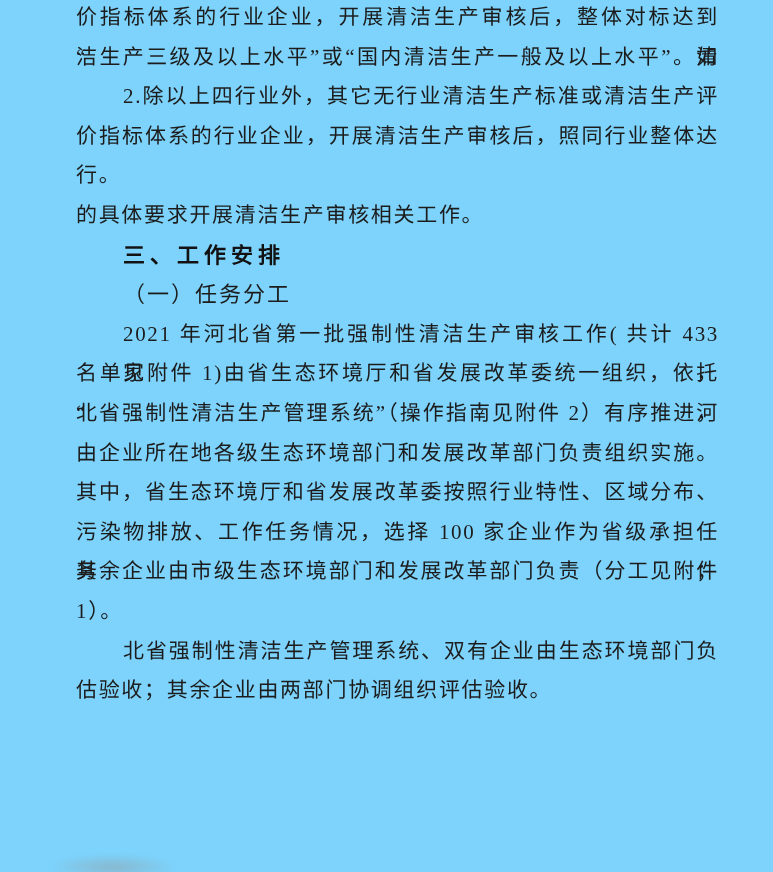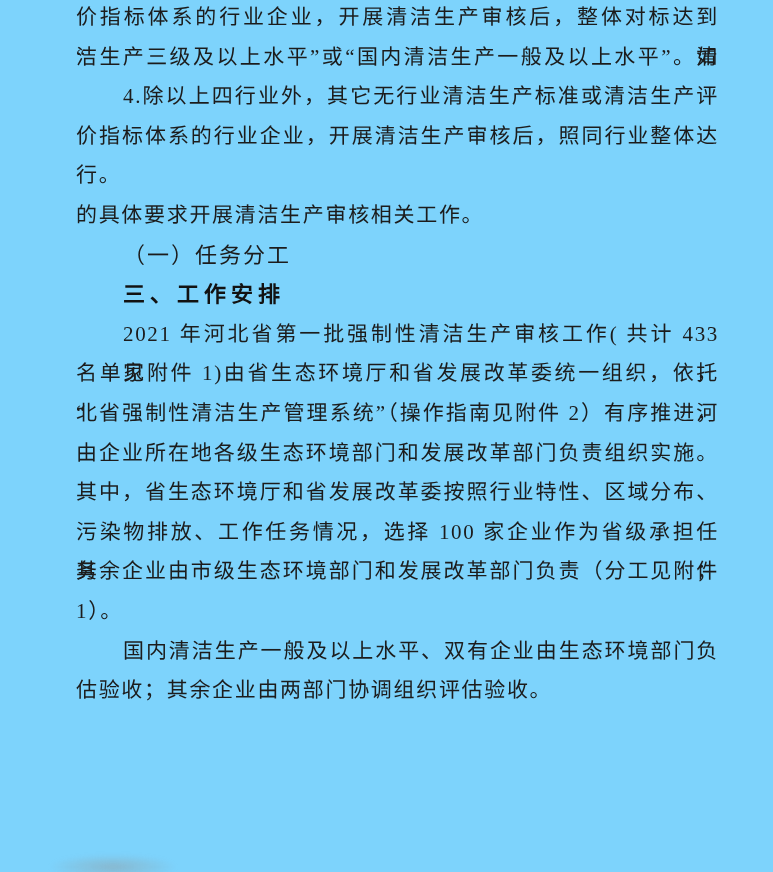--- a/index.html
+++ b/index.html
@@ -72,31 +72,31 @@
     pointer-events: none;
   }
 </style>
 </head>
 <body>
 
 <div class="page">
   <div class="text-block" id="lines-container">
       <div class="line j">价指标体系的行业企业，开展清洁生产审核后，整体对标达到“清</div>
       <div class="line j">洁生产三级及以上水平”或“国内清洁生产一般及以上水平”。如</div>
-      <div class="line j ind">4.除以上四行业外，其它无行业清洁生产标准或清洁生产评</div>
+      <div class="line j ind">2.除以上四行业外，其它无行业清洁生产标准或清洁生产评</div>
       <div class="line j">价指标体系的行业企业，开展清洁生产审核后，照同行业整体达</div>
       <div class="line end">行。</div>
       <div class="line end">的具体要求开展清洁生产审核相关工作。</div>
+      <div class="line h1 ind end">三、工作安排</div>
       <div class="line h2 ind end">（一）任务分工</div>
-      <div class="line h1 ind end">三、工作安排</div>
       <div class="line j ind">2021 年河北省第一批强制性清洁生产审核工作( 共计 433 家，</div>
       <div class="line j">名单见附件 1)由省生态环境厅和省发展改革委统一组织，依托“河</div>
       <div class="line j">北省强制性清洁生产管理系统”（操作指南见附件 2）有序推进，</div>
       <div class="line j">由企业所在地各级生态环境部门和发展改革部门负责组织实施。</div>
       <div class="line j">其中，省生态环境厅和省发展改革委按照行业特性、区域分布、</div>
       <div class="line j">污染物排放、工作任务情况，选择 100 家企业作为省级承担任务；</div>
       <div class="line j">其余企业由市级生态环境部门和发展改革部门负责（分工见附件</div>
       <div class="line end">1）。</div>
-      <div class="line j ind">国内清洁生产一般及以上水平、双有企业由生态环境部门负</div>
+      <div class="line j ind">北省强制性清洁生产管理系统、双有企业由生态环境部门负</div>
       <div class="line end">估验收；其余企业由两部门协调组织评估验收。</div>
     </div>
   <div class="smudge"></div>
 </div>
 
 </body></html>

